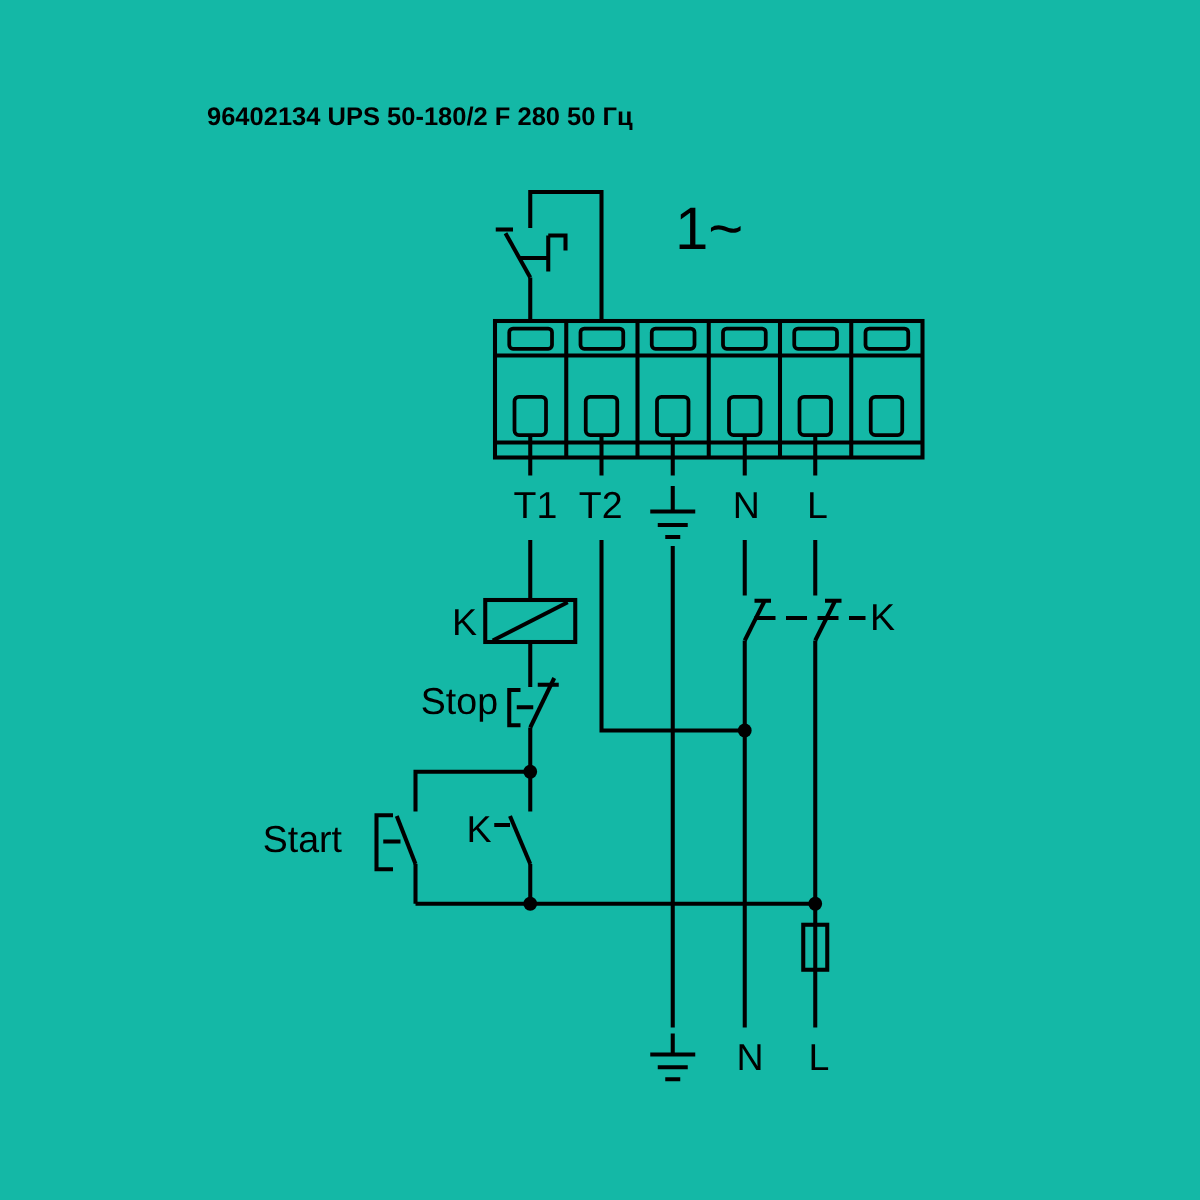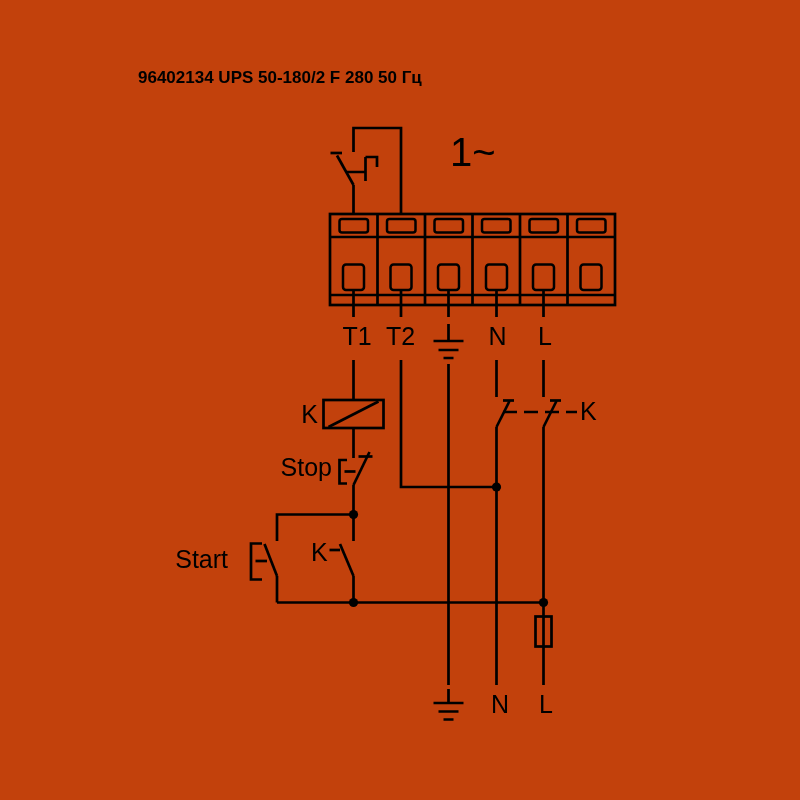--- a/index.html
+++ b/index.html
@@ -1,16 +1,16 @@
 <!DOCTYPE html>
 <html><head>
 <meta charset="utf-8">
 <style>
   html,body{margin:0;padding:0;background:#ffffff;}
-  .stage{position:relative;width:800px;height:800px;background:#c2410c;overflow:hidden;}
+  .stage{position:relative;width:800px;height:800px;background:#14b8a6;overflow:hidden;}
   svg{display:block;}
   svg text{font-family:"Liberation Sans","DejaVu Sans",sans-serif;}
   .title-text{font-size:17px;font-weight:bold;}
   .phase-text{font-size:40px;}
   .lbl{font-size:25px;}
 </style>
 </head>
 <body>
 
 <div class="stage">

